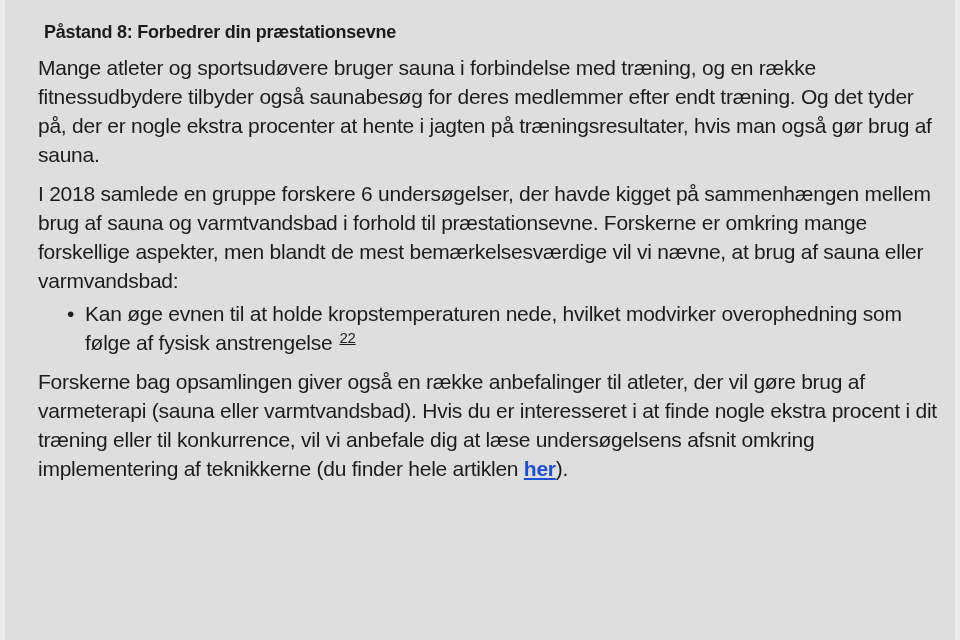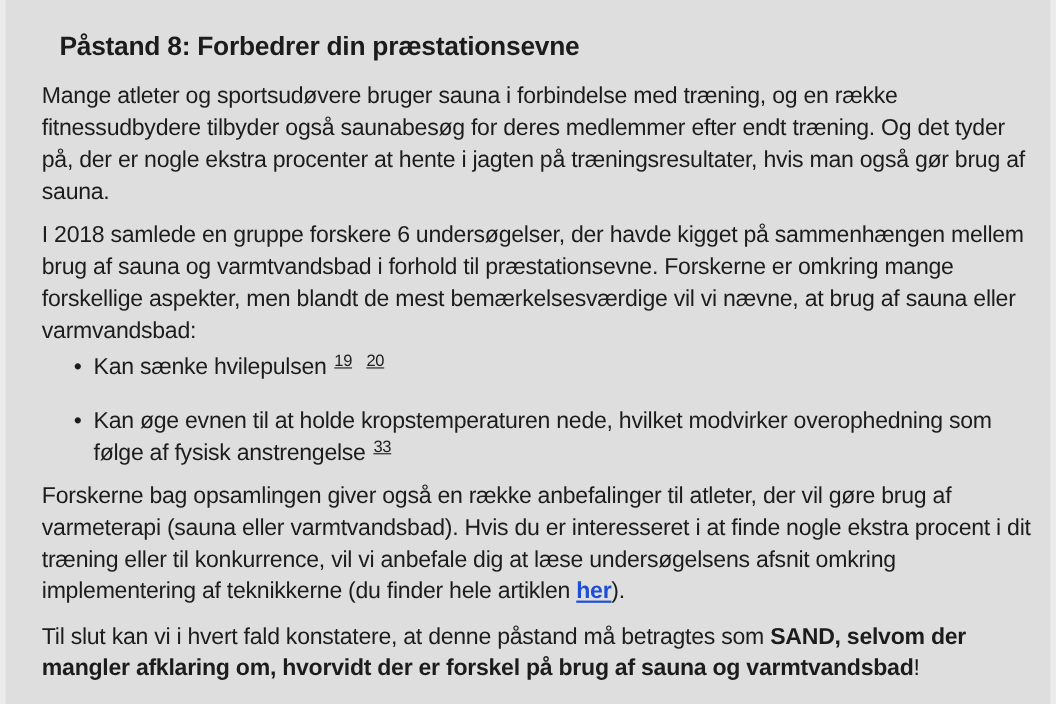--- a/index.html
+++ b/index.html
@@ -21,24 +21,24 @@
     color: #1c1c1c;
     font-size: 21px;
     line-height: 29px;
     letter-spacing: -0.25px;
   }
   .content {
     padding: 12px 0 0 33px;
     width: 905px;
   }
   h1.title {
-    font-size: 24px;
+    font-size: 18px;
     line-height: 29px;
     font-weight: 700;
-    margin: 16px;
+    margin: 6px;
   }
   p {
     margin: 10px 0 0 0;
   }
   p.first {
     margin-top: 0;
   }
   ul.bullet-list {
     list-style: none;
     margin: 4px 0 0 0;
@@ -89,22 +89,20 @@
 <div class="page">
   <div class="content">
 
     <h1 class="title">Påstand 8: Forbedrer din præstationsevne</h1>
 
     <p class="first">Mange atleter og sportsudøvere bruger sauna i forbindelse med træning, og en række fitnessudbydere tilbyder også saunabesøg for deres medlemmer efter endt træning. Og det tyder på, der er nogle ekstra procenter at hente i jagten på træningsresultater, hvis man også gør brug af sauna.</p>
 
     <p>I 2018 samlede en gruppe forskere 6 undersøgelser, der havde kigget på sammenhængen mellem brug af sauna og varmtvandsbad i forhold til præstationsevne. Forskerne er omkring mange forskellige aspekter, men blandt de mest bemærkelsesværdige vil vi nævne, at brug af sauna eller varmvandsbad:</p>
 
     <ul class="bullet-list">
-      <li><span>Kan sænke hvilepulsen</span><a class="fnref">19</a><a class="fnref">20</a></li>
-      <li><span>Kan øge evnen til at holde kropstemperaturen nede, hvilket modvirker overophedning som følge af fysisk anstrengelse</span><a class="fnref">33</a></li>
+      <li><span>Kan øge evnen til at holde kropstemperaturen nede, hvilket modvirker overophedning som følge af fysisk anstrengelse</span><a class="fnref">22</a></li>
     </ul>
 
     <p><span>Forskerne bag opsamlingen giver også en række anbefalinger til atleter, der vil gøre brug af varmeterapi (sauna eller varmtvandsbad). Hvis du er interesseret i at finde nogle ekstra procent i dit træning eller til konkurrence, vil vi anbefale dig at læse undersøgelsens afsnit omkring implementering af teknikkerne (du finder hele artiklen </span><a class="text-link">her</a><span>).</span></p>
 
-    <p class="p4"><span>Til slut kan vi i hvert fald konstatere, at denne påstand må betragtes som </span><span class="bold">SAND, selvom der mangler afklaring om, hvorvidt der er forskel på brug af sauna og varmtvandsbad</span><span>!</span></p>
 
   </div>
 </div>
 
 </body></html>

